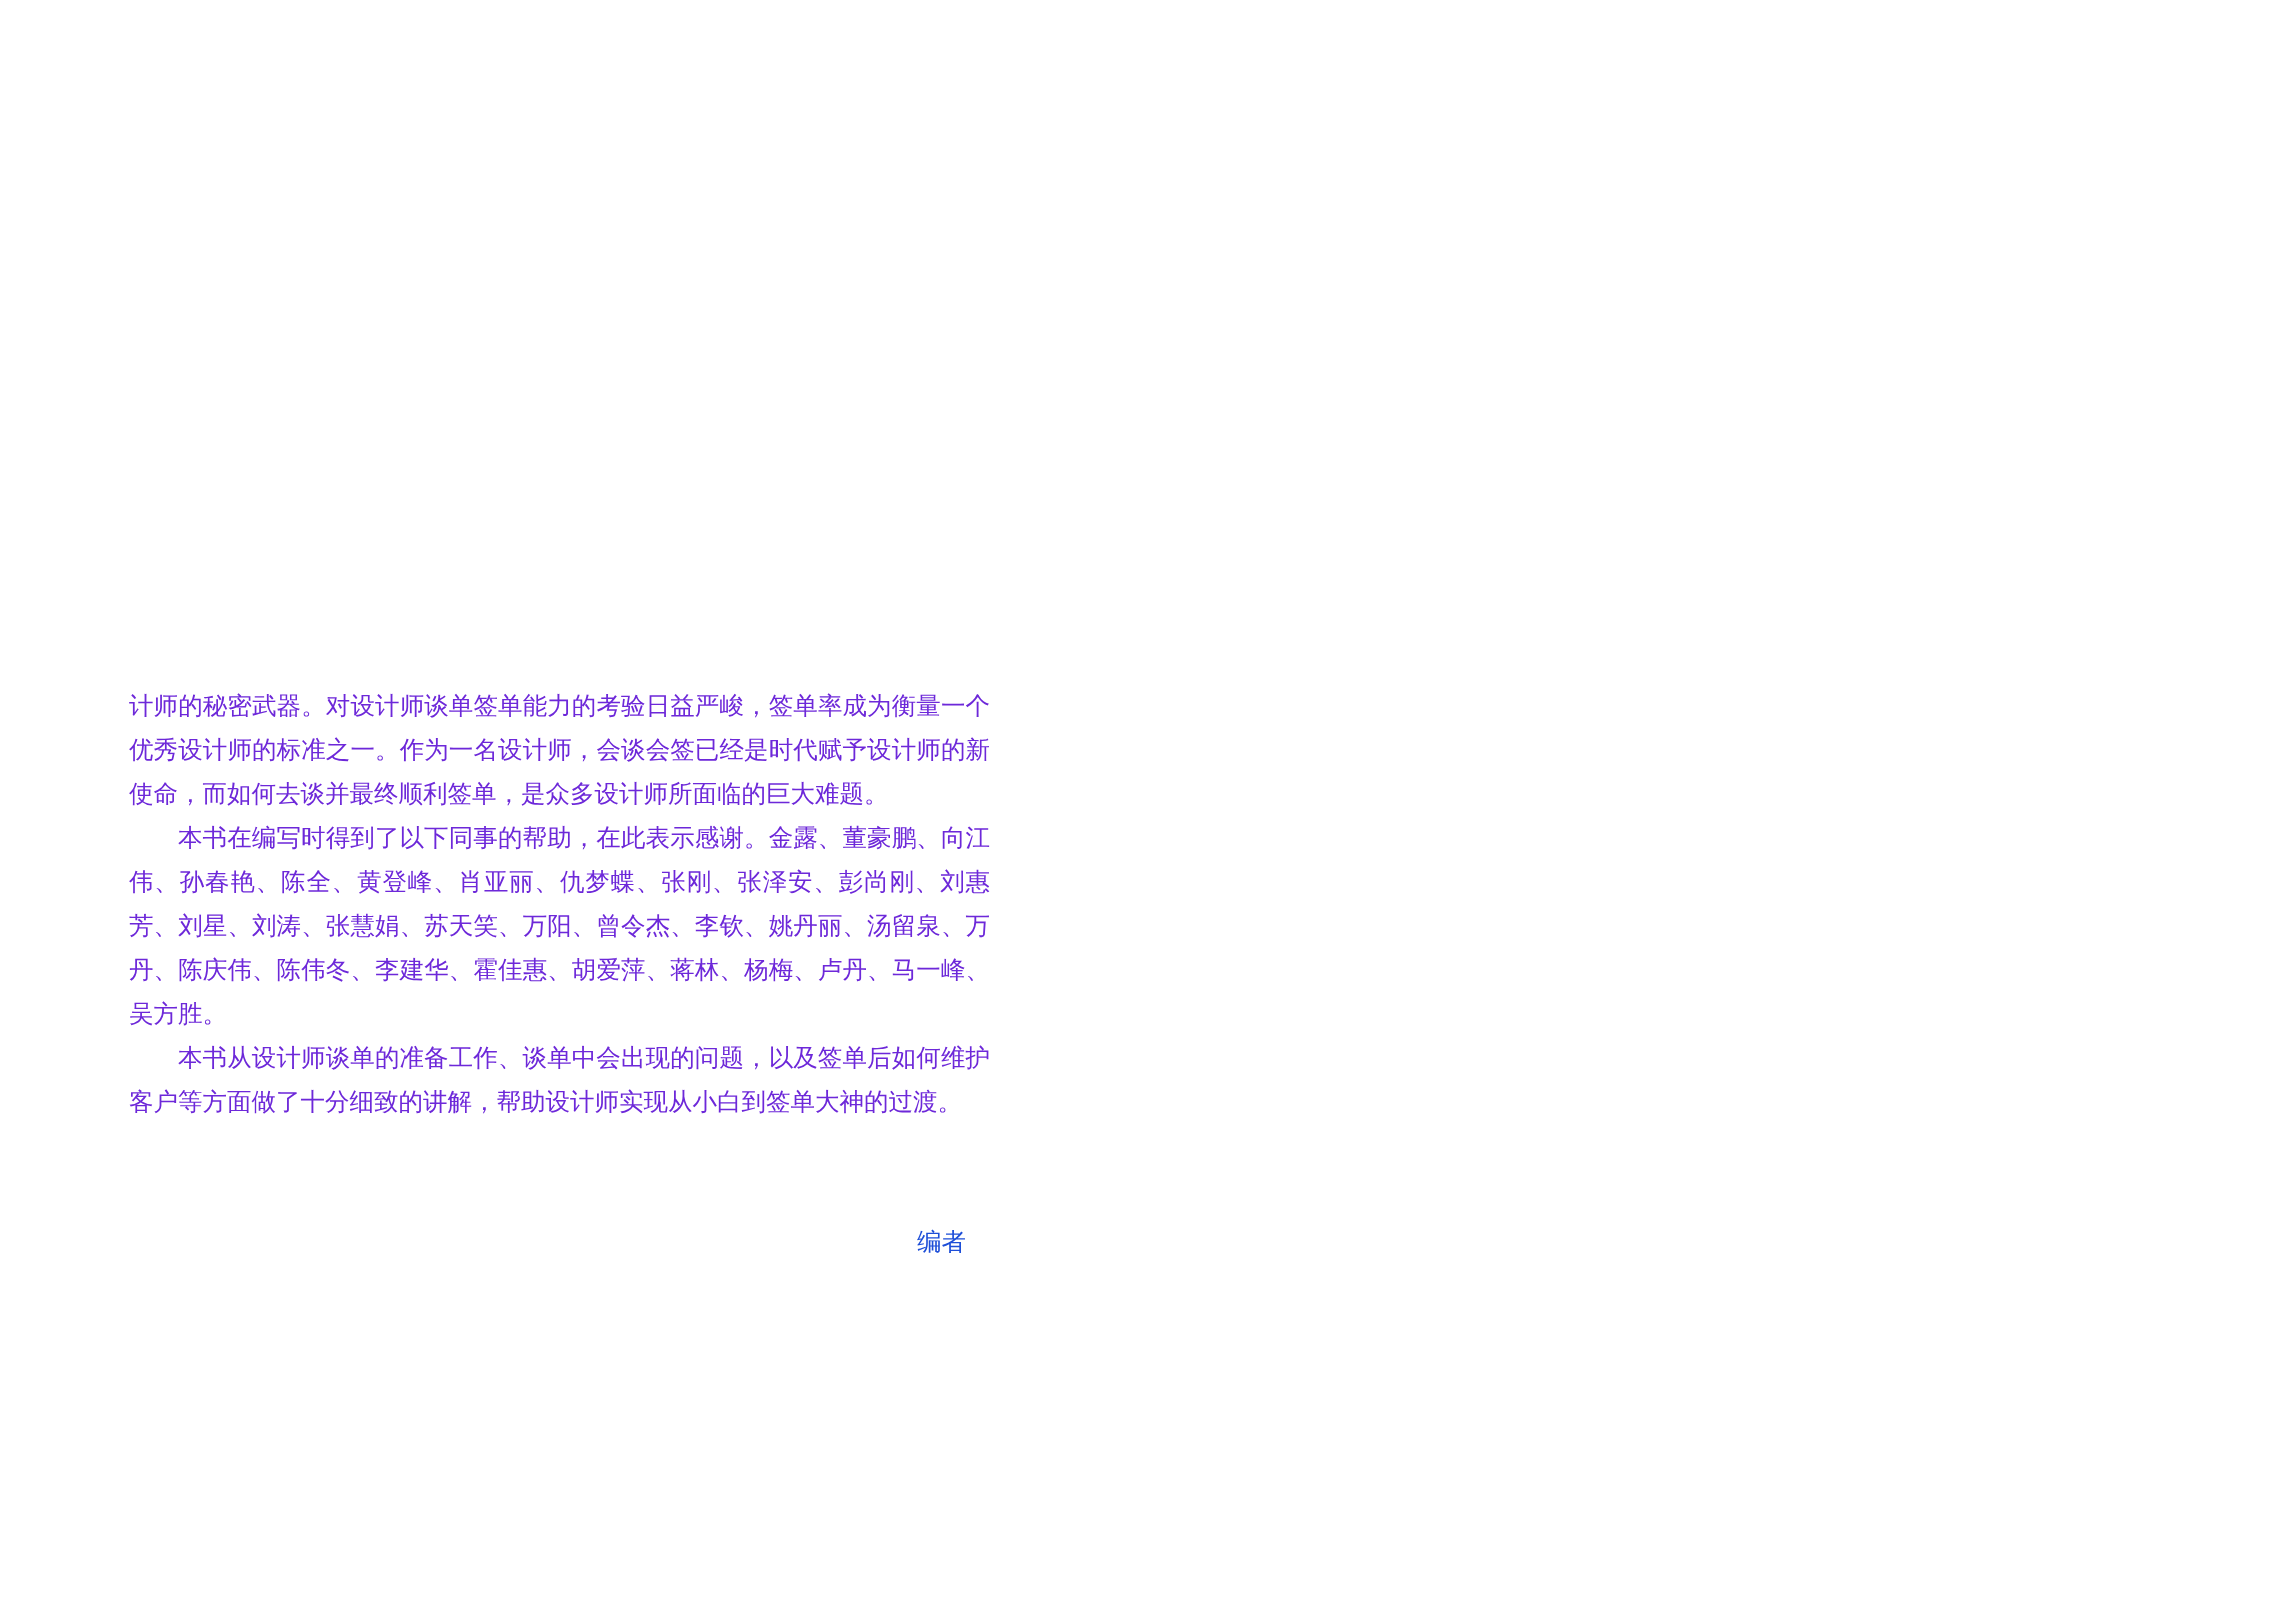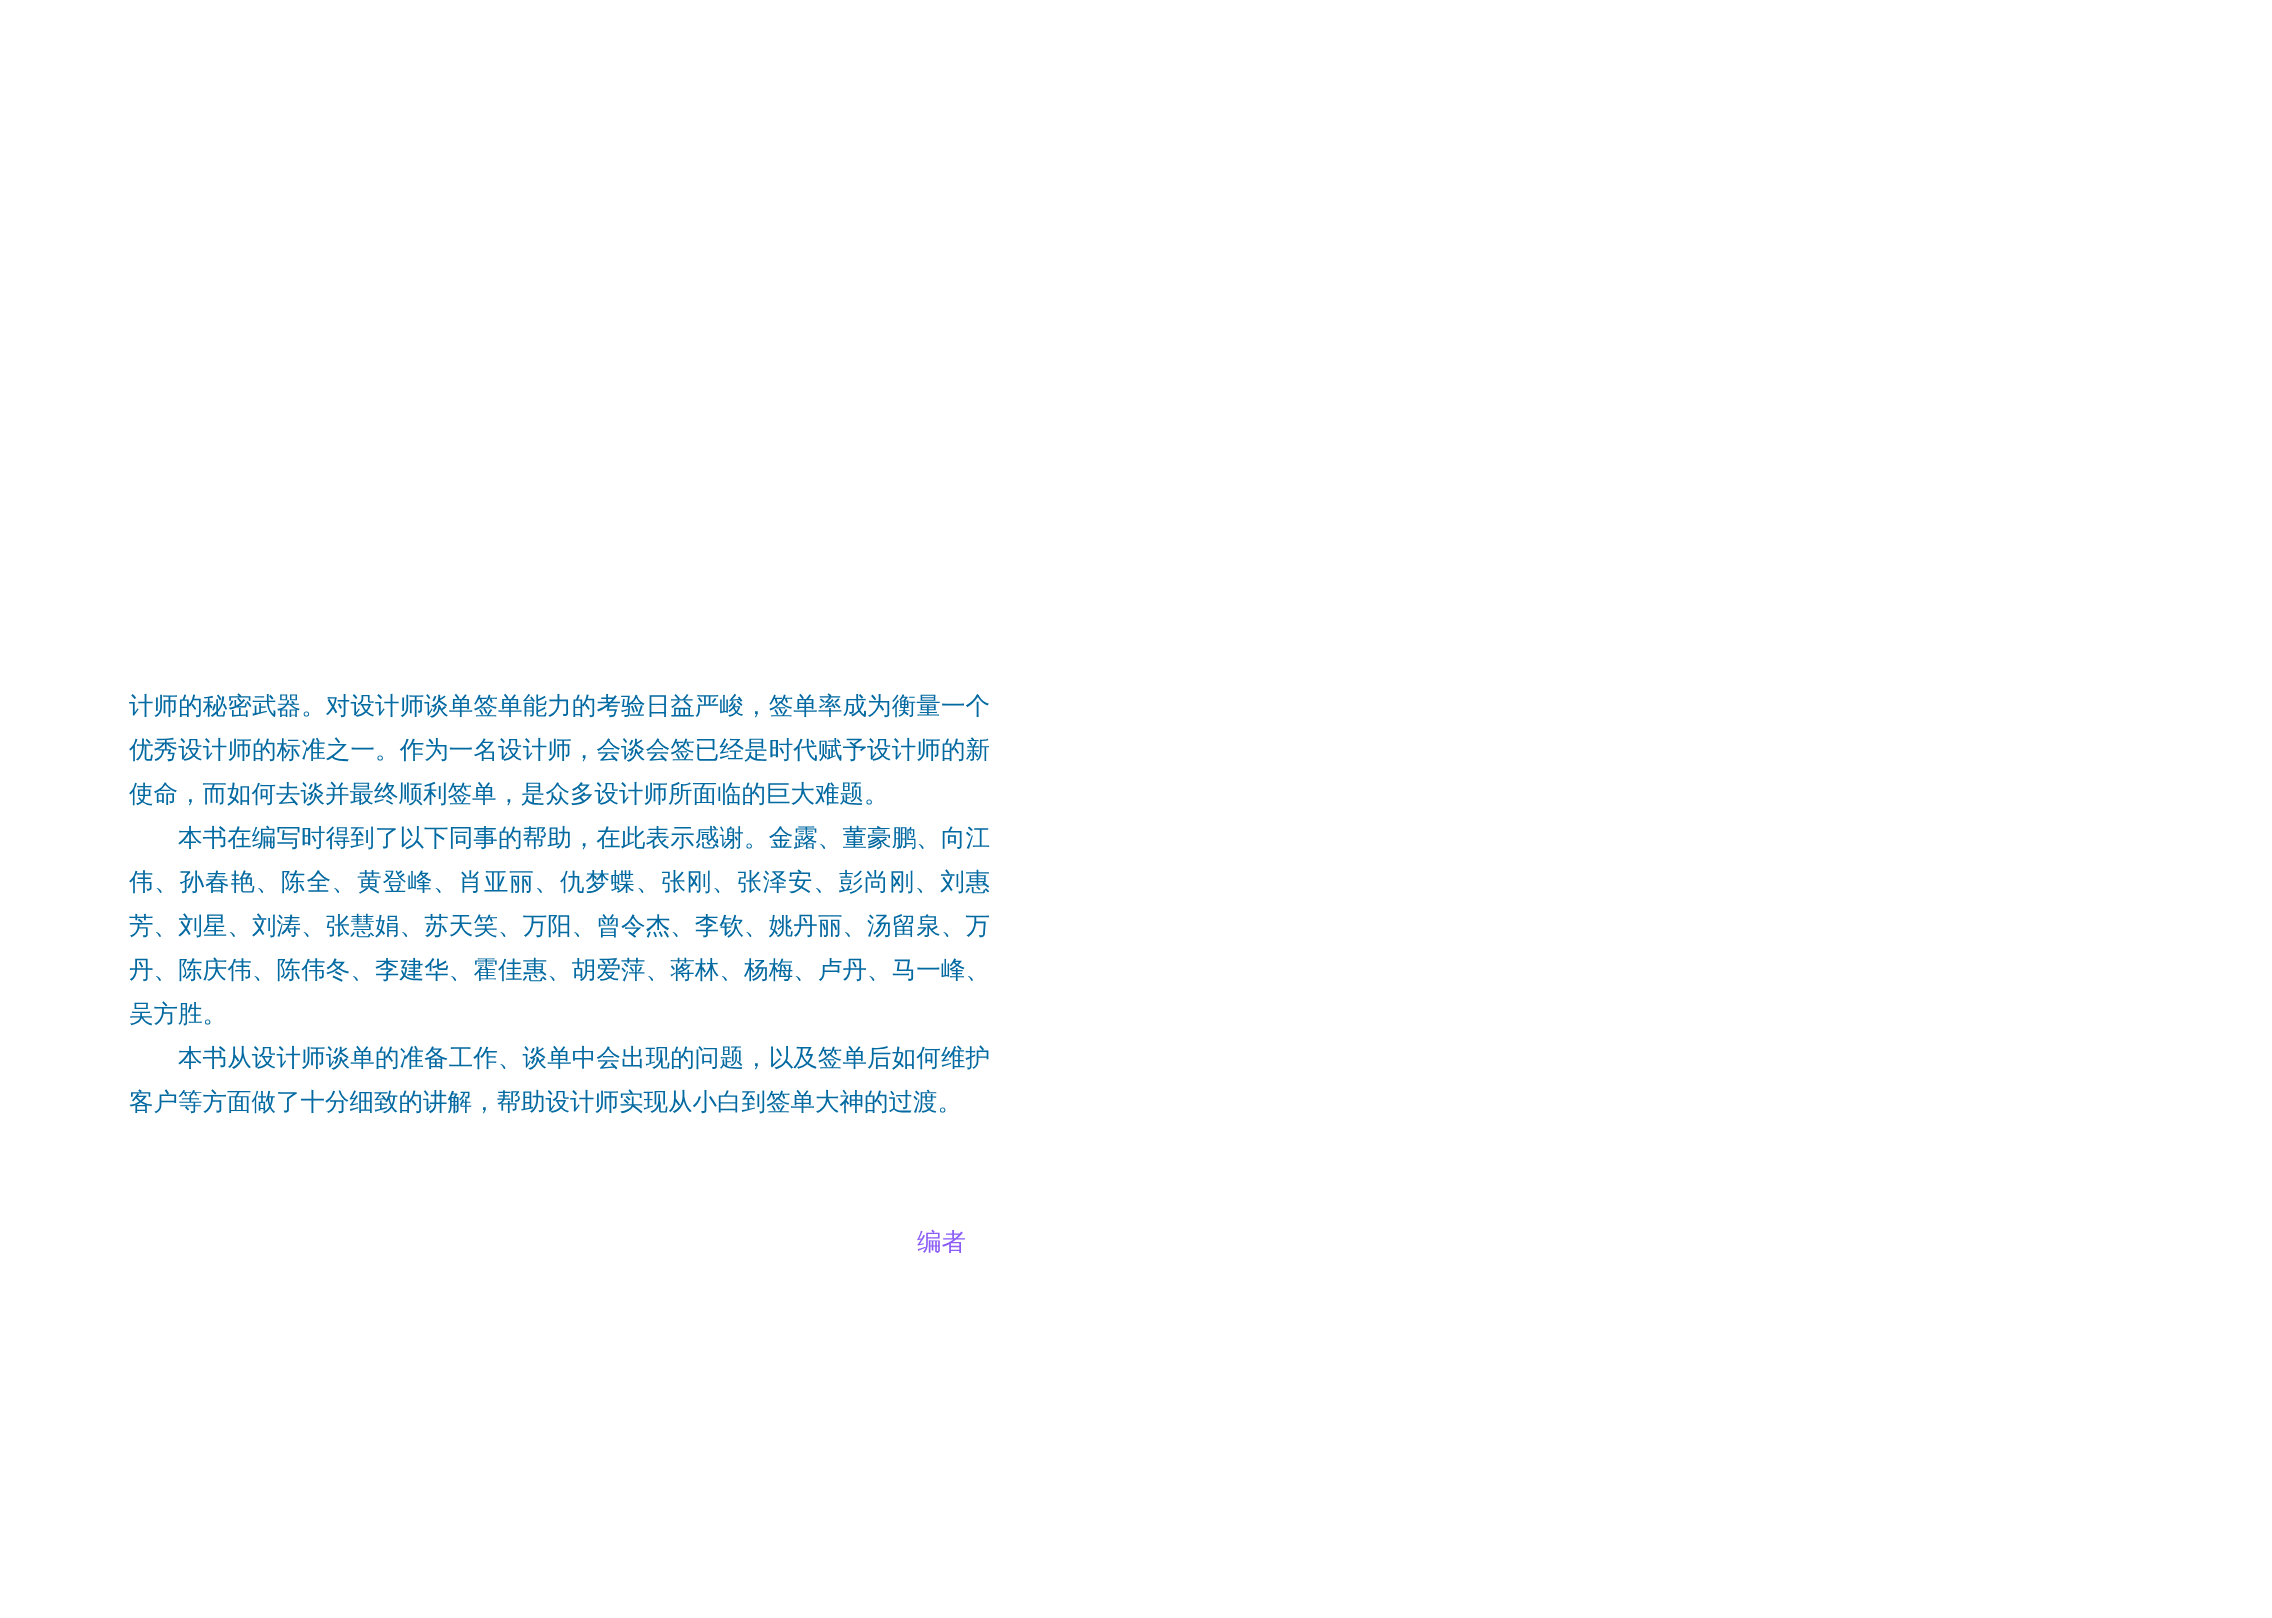--- a/index.html
+++ b/index.html
@@ -21,33 +21,33 @@
 
   
   .preface {
     position: absolute;
     left: 129px;
     top: 684px;
     width: 861px;
     font-size: 24.5px;
     line-height: 44px;
     text-align: justify;
-    color: #0369a1;
+    color: #6d28d9;
   }
   .para { margin: 0; }
   .para.indent { text-indent: 2em; }
   .signature {
     position: absolute;
     left: 129px;
     top: 1220px;
     width: 837px;
     text-align: right;
     font-size: 24.5px;
     line-height: 44px;
-    color: #8b5cf6;
+    color: #1d4ed8;
   }
 </style>
 </head>
 <body>
 
 <div class="page-region" id="left-page">
   <div class="preface">
       <p class="para">计师的秘密武器。对设计师谈单签单能力的考验日益严峻，签单率成为衡量一个优秀设计师的标准之一。作为一名设计师，会谈会签已经是时代赋予设计师的新使命，而如何去谈并最终顺利签单，是众多设计师所面临的巨大难题。</p>
       <p class="para indent">本书在编写时得到了以下同事的帮助，在此表示感谢。金露、董豪鹏、向江伟、孙春艳、陈全、黄登峰、肖亚丽、仇梦蝶、张刚、张泽安、彭尚刚、刘惠芳、刘星、刘涛、张慧娟、苏天笑、万阳、曾令杰、李钦、姚丹丽、汤留泉、万丹、陈庆伟、陈伟冬、李建华、霍佳惠、胡爱萍、蒋林、杨梅、卢丹、马一峰、吴方胜。</p>
       <p class="para indent">本书从设计师谈单的准备工作、谈单中会出现的问题，以及签单后如何维护客户等方面做了十分细致的讲解，帮助设计师实现从小白到签单大神的过渡。</p>

